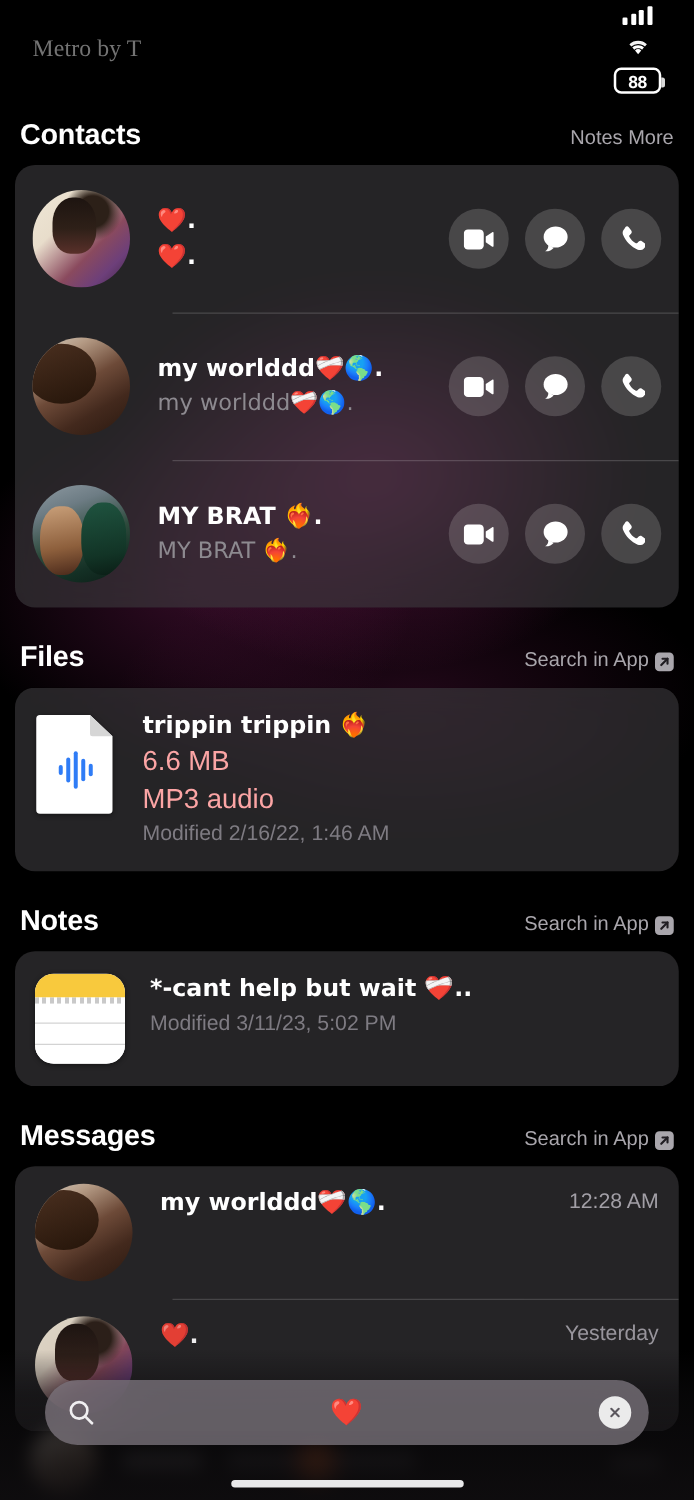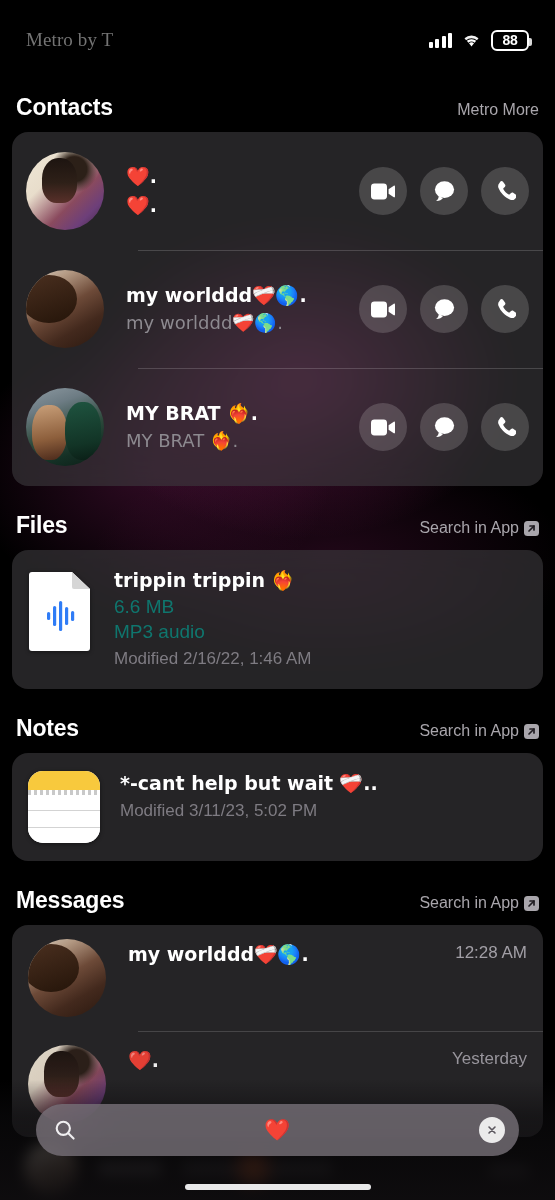--- a/index.html
+++ b/index.html
@@ -53,20 +53,21 @@
     letter-spacing: 0.1px;
     color: #737373;
     white-space: nowrap;
     font-family: Liberation Serif, serif;
   }
 
   .status-right {
     display: flex;
     align-items: center;
     gap: 9px;
+    flex-direction: column;
   }
   .signal-bars {
     display: flex;
     align-items: flex-end;
     gap: 2.5px;
     height: 15px;
   }
   .signal-bars i {
     width: 4px;
     background: #fff;
@@ -271,22 +272,22 @@
   .result-text { flex: 1 1 auto; min-width: 0; }
   .result-title {
     font-size: 19px;
     font-weight: 700;
     color: #fff;
     line-height: 1.35;
     white-space: nowrap;
     overflow: hidden;
   }
   .result-line {
-    font-size: 19px;
-    color: #0f766e;
+    font-size: 22px;
+    color: #fca5a5;
     line-height: 1.36;
     white-space: nowrap;
     overflow: hidden;
   }
   .result-meta {
     font-size: 17px;
     color: #7e7b82;
     line-height: 1.4;
     margin-top: 2px;
     white-space: nowrap;
@@ -514,21 +515,21 @@
       </div>
     </div>
   </div>
 
   <div class="content">
 
     <div class="sec-contacts">
       <div class="section-head">
         <div class="section-title">Contacts</div>
         <div class="section-action">
-          <span>Metro More</span>
+          <span>Notes More</span>
         </div>
       </div>
 
       <div class="card">
 
         <div class="contact-row">
           <div class="avatar av1"></div>
           <div class="contact-text">
             <div class="contact-name emoji two-line">❤️.</div>
             <div class="contact-name emoji two-line">❤️.</div>

